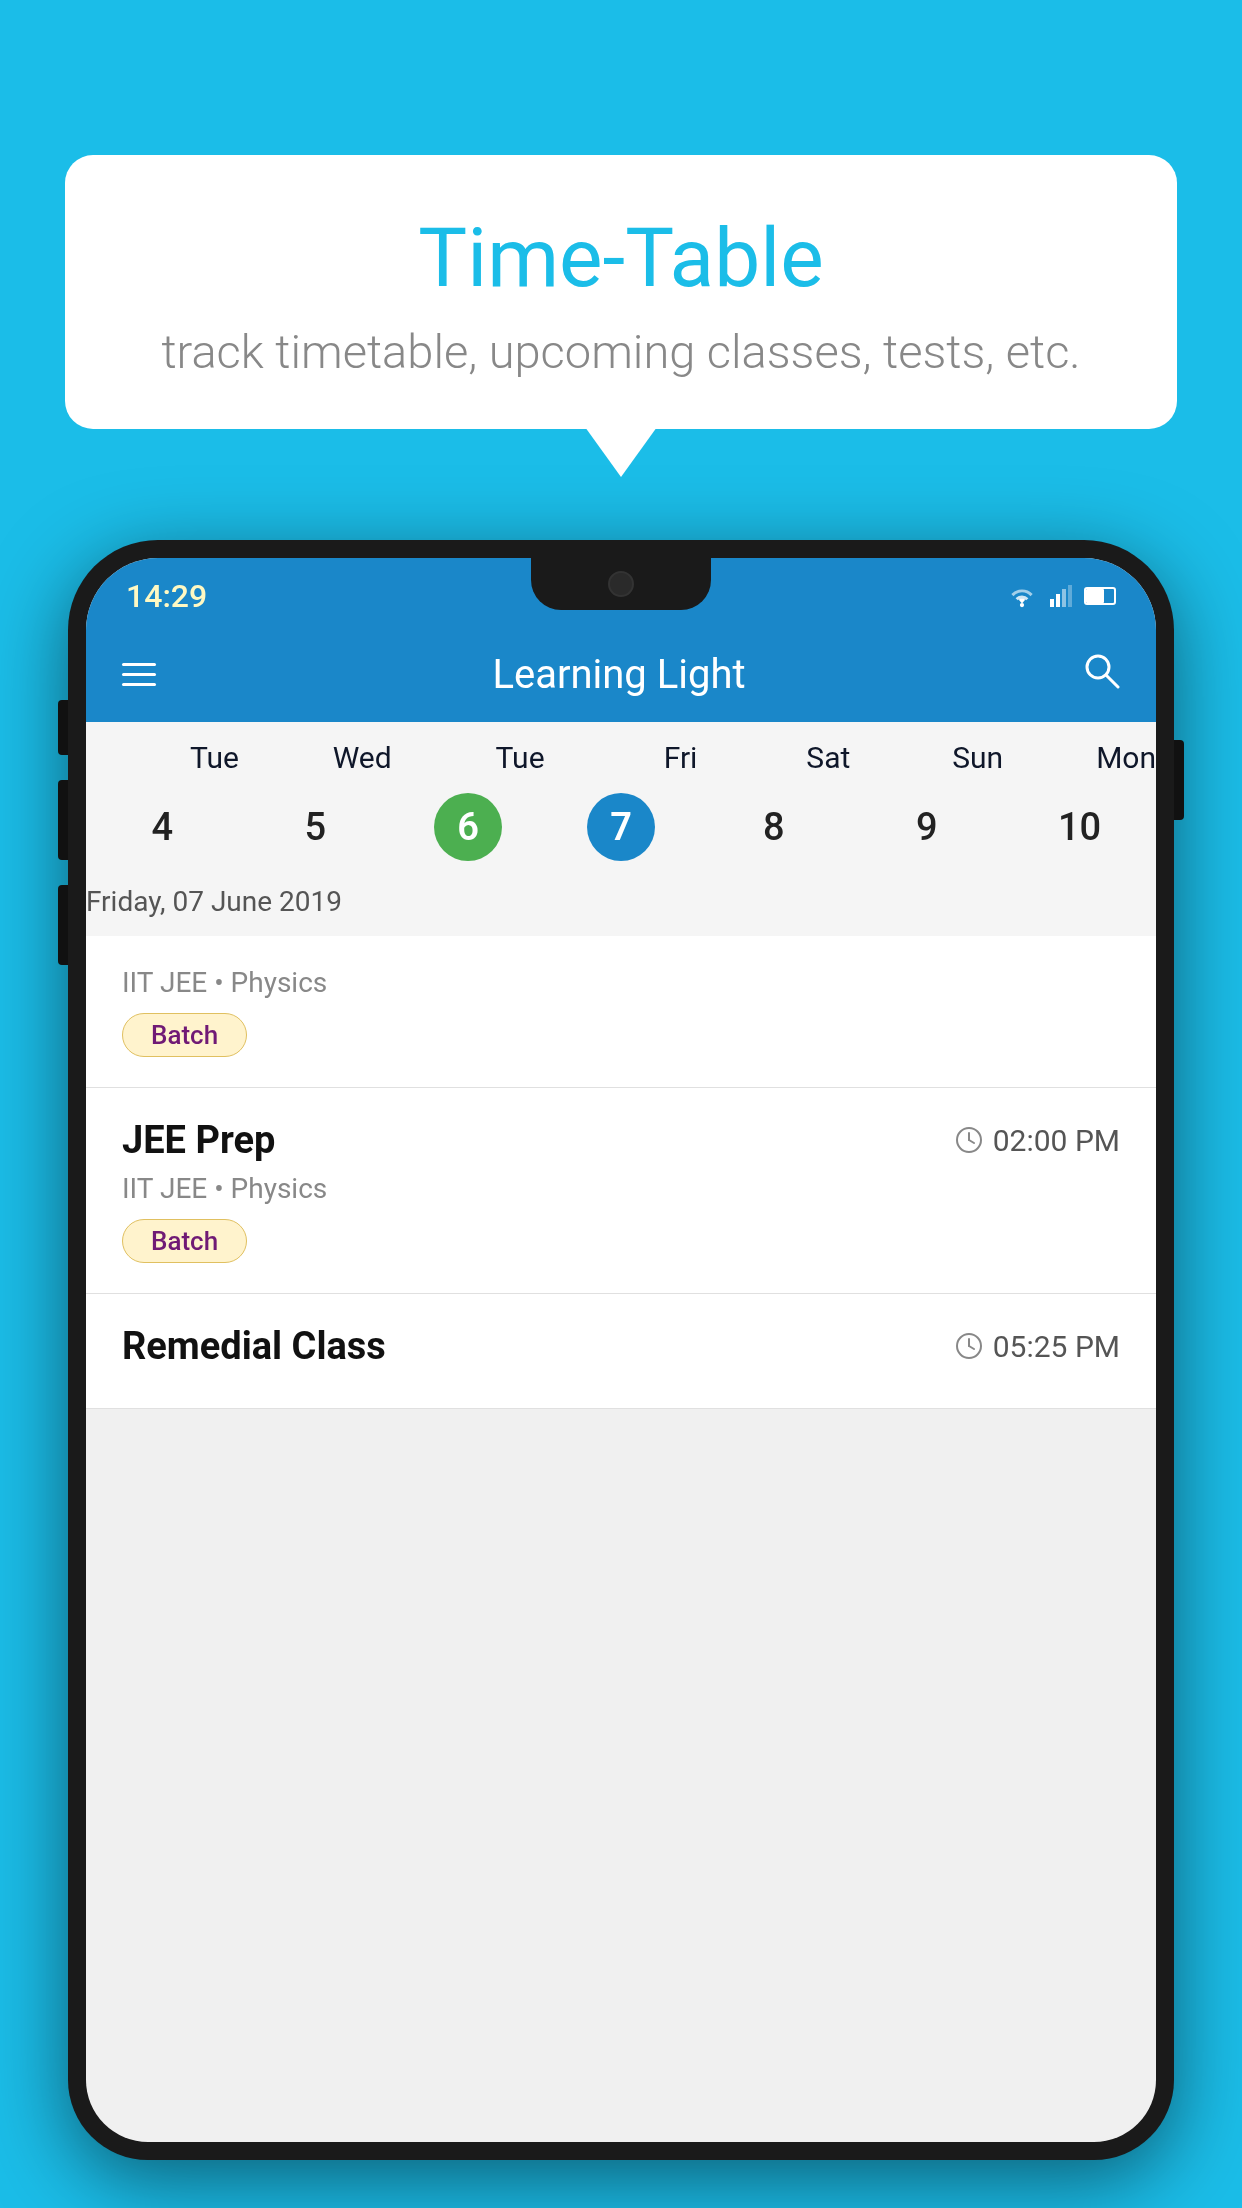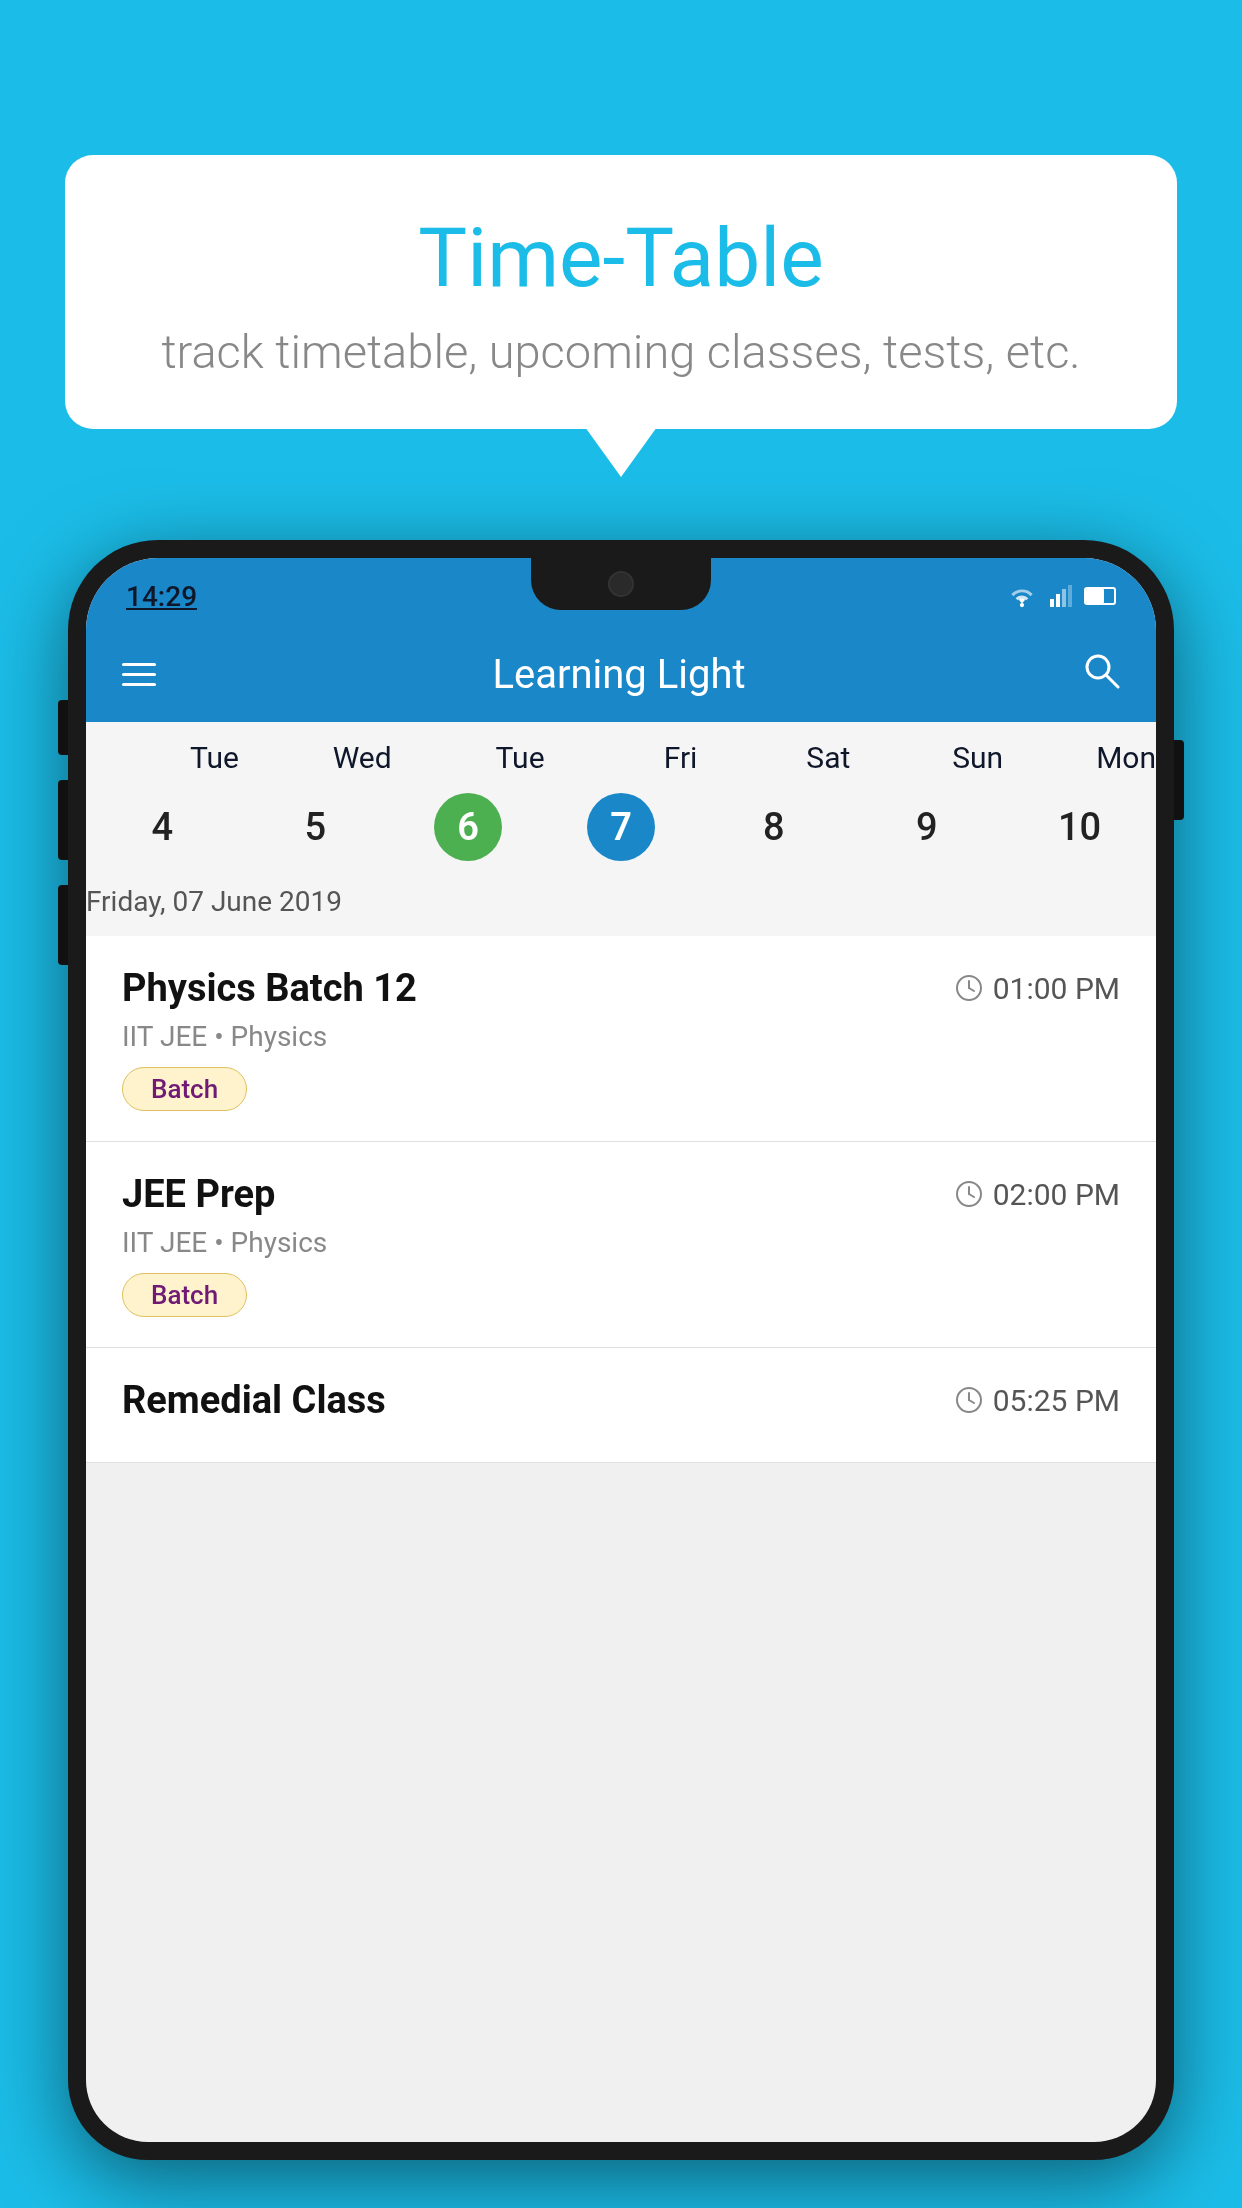--- a/index.html
+++ b/index.html
@@ -158,24 +158,23 @@
       background: #1a87c9;
       height: 68px;
       display: flex;
       align-items: center;
       justify-content: space-between;
       padding: 0 40px;
       padding-top: 8px;
     }
 
     .status-time {
-      color: #0f172a;
-      font-size: 28px;
+      color: #fef9c3;
+      font-size: 32px;
       font-weight: 500;
-      text-decoration: underline;
     }
 
     .status-icons {
       display: flex;
       align-items: center;
       gap: 12px;
     }
 
     .wifi-icon {
       width: 32px;
@@ -448,31 +447,20 @@
           <div class="day-number">8</div>
           <div class="day-number">9</div>
           <div class="day-number">10</div>
         </div>
         <div class="date-label">Friday, 07 June 2019</div>
       </div>
 
       <div class="schedule-list">
 
         <div class="schedule-item">
-          <div class="schedule-item-header">
-            <span class="schedule-title">Physics Batch 12</span>
-            <div class="schedule-time">
-              <svg class="clock-icon-svg" viewBox="0 0 28 28" fill="none" xmlns="http://www.w3.org/2000/svg">
-                <circle cx="14" cy="14" r="12" stroke="#888" stroke-width="2" fill="none"></circle>
-                <line x1="14" y1="7" x2="14" y2="14" stroke="#888" stroke-width="2" stroke-linecap="round"></line>
-                <line x1="14" y1="14" x2="19" y2="17" stroke="#888" stroke-width="2" stroke-linecap="round"></line>
-              </svg>
-              <span>01:00 PM</span>
-            </div>
-          </div>
           <div class="schedule-subtitle">IIT JEE • Physics</div>
           <span class="batch-badge">Batch</span>
         </div>
 
         <div class="schedule-item">
           <div class="schedule-item-header">
             <span class="schedule-title">JEE Prep</span>
             <div class="schedule-time">
               <svg class="clock-icon-svg" viewBox="0 0 28 28" fill="none" xmlns="http://www.w3.org/2000/svg">
                 <circle cx="14" cy="14" r="12" stroke="#888" stroke-width="2" fill="none"></circle>

